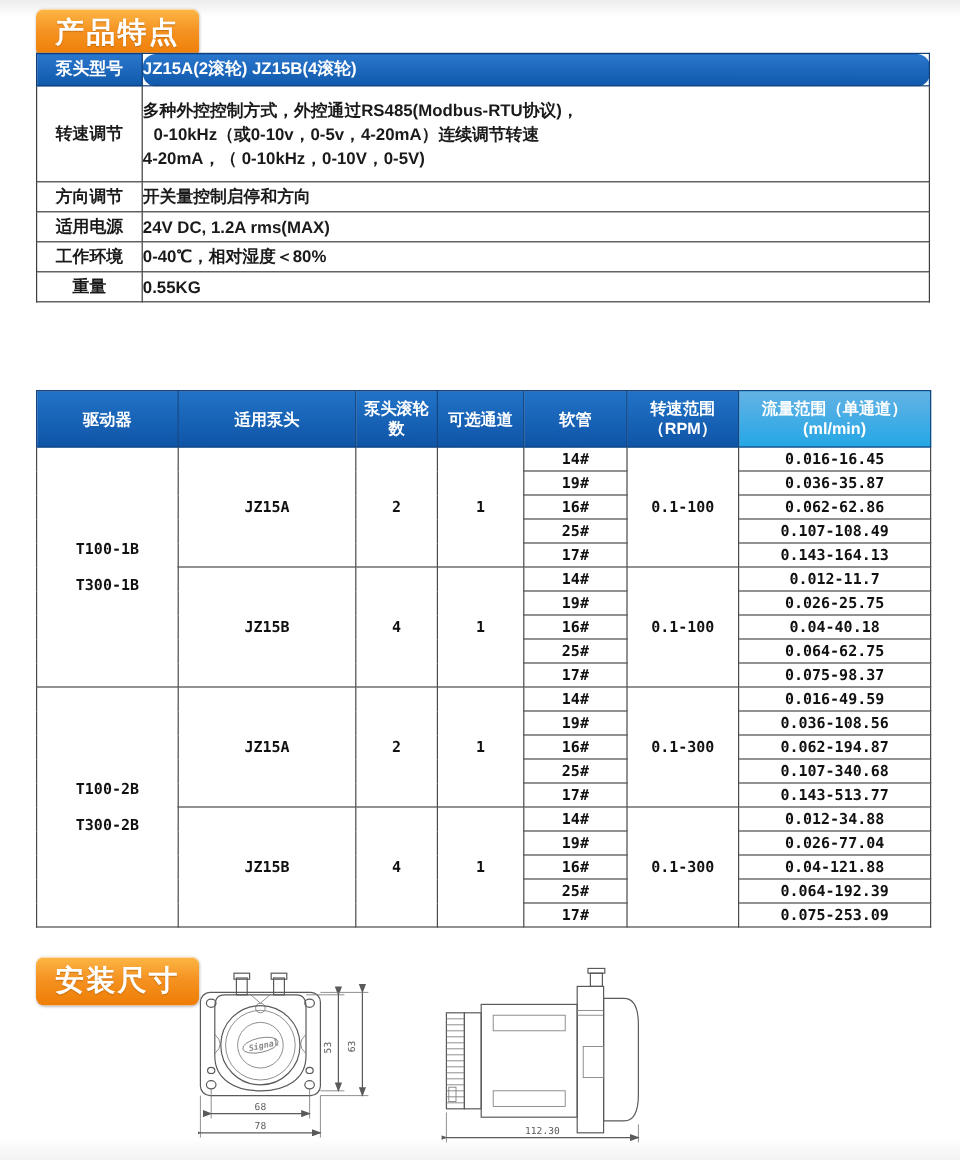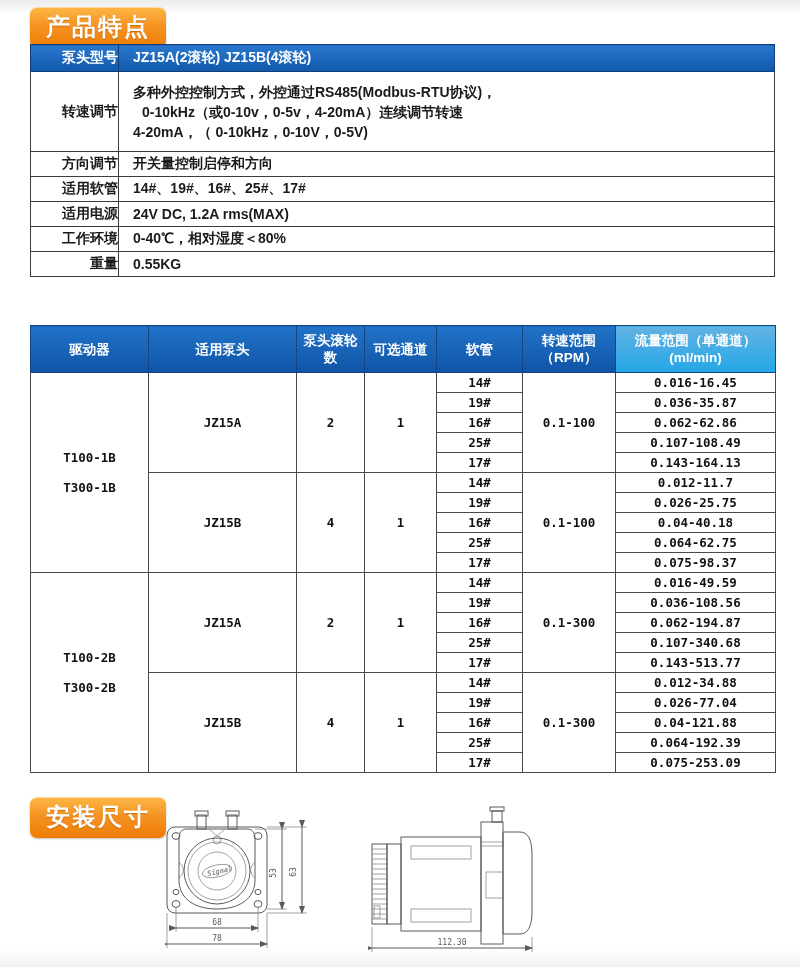--- a/index.html
+++ b/index.html
@@ -27,22 +27,22 @@
   #badge-selection { top:293px; }
   #badge-dimensions { top:797px; }
 
   
   table { border-collapse:collapse; }
   .t1 {
     position:absolute; left:30px; top:44px; width:745px;
     table-layout:fixed; background:#fff;
   }
   .t1 td { border:1px solid #3c3c3c; font-size:14px; font-weight:bold; }
-  .t1 .lbl { width:88px; text-align:right; height:25px; }
-  .t1 .val { padding-left:14px; text-align:left; }
+  .t1 .lbl { width:88px; text-align:center; height:25px; }
+  .t1 .val { padding-left:0; text-align:left;border-radius:11px; }
   .t1 tr.hdr td {
     background:linear-gradient(180deg,#2a77cd 0%,#1059ab 100%);
     color:#ffffff; height:27px; border-color:#123e78;
   }
   .t1 tr.multi td { height:80px; vertical-align:middle; }
   .t1 .line { line-height:20px; }
   .t1 .line.ind { padding-left:9px; }
 
   
   .t2 {
@@ -98,24 +98,20 @@
       <td class="lbl">转速调节</td>
       <td class="val">
         <div class="line">多种外控控制方式，外控通过RS485(Modbus-RTU协议)，</div>
         <div class="line ind">0-10kHz（或0-10v，0-5v，4-20mA）连续调节转速</div>
         <div class="line">4-20mA，（ 0-10kHz，0-10V，0-5V)</div>
       </td>
     </tr>
     <tr>
       <td class="lbl">方向调节</td>
       <td class="val">开关量控制启停和方向</td>
-    </tr>
-    <tr>
-      <td class="lbl">适用软管</td>
-      <td class="val">14#、19#、16#、25#、17#</td>
     </tr>
     <tr>
       <td class="lbl">适用电源</td>
       <td class="val">24V DC, 1.2A rms(MAX)</td>
     </tr>
     <tr>
       <td class="lbl">工作环境</td>
       <td class="val">0-40℃，相对湿度＜80%</td>
     </tr>
     <tr>

